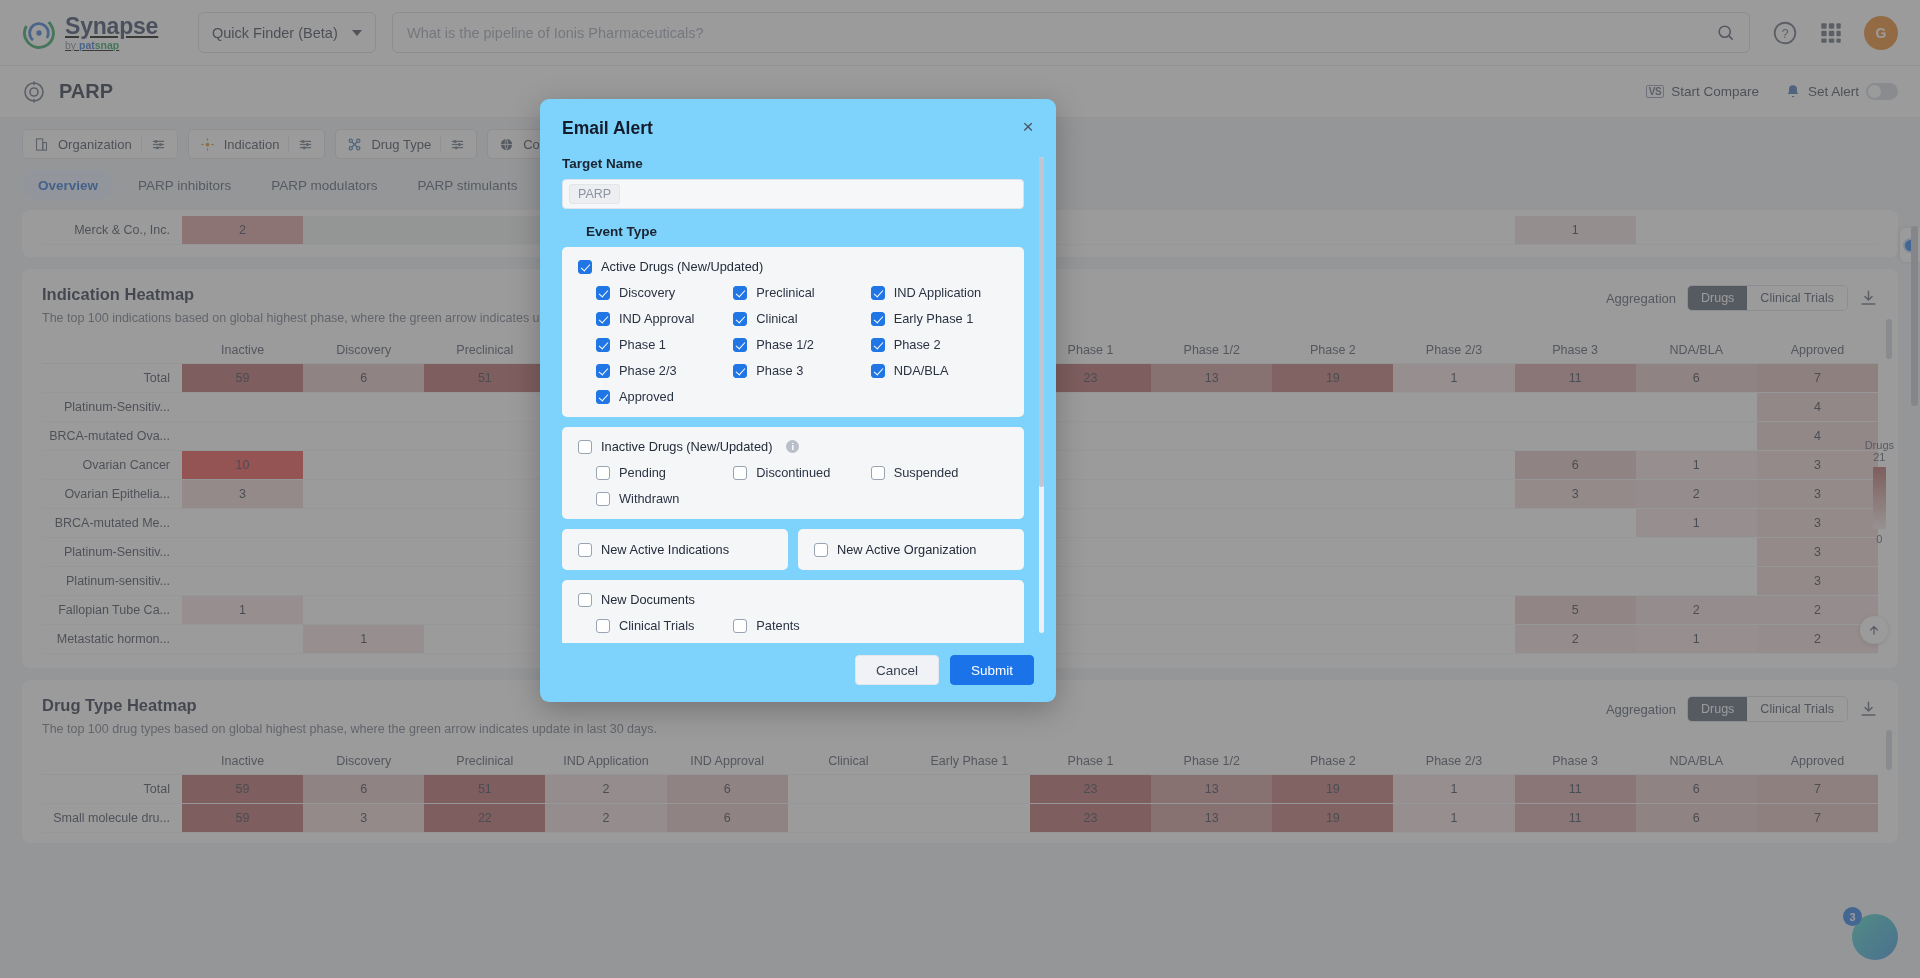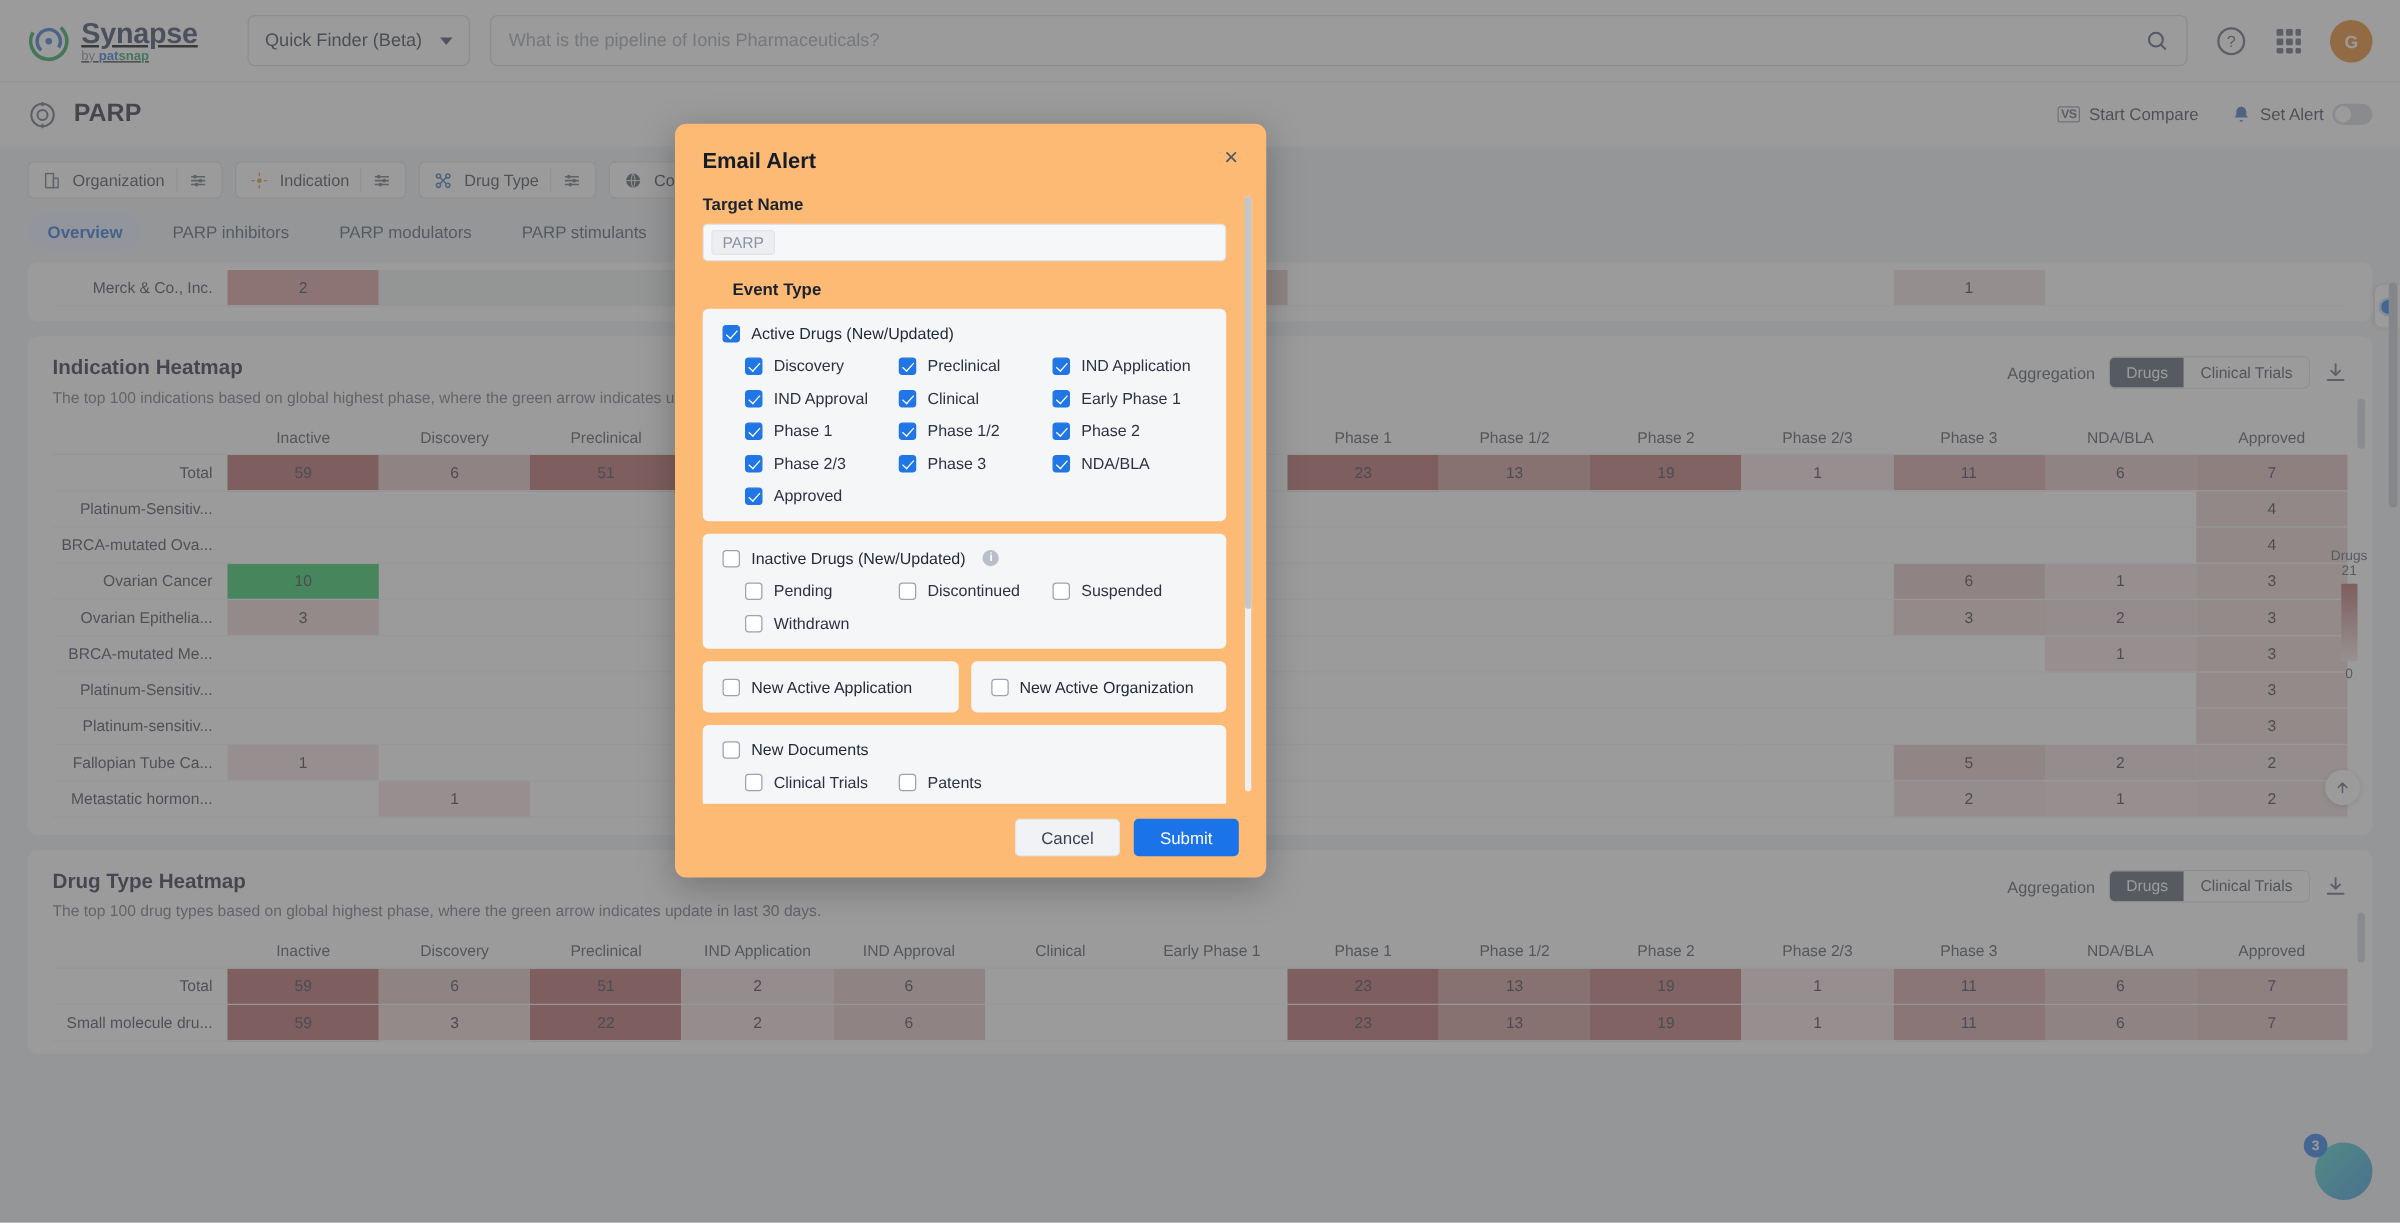--- a/index.html
+++ b/index.html
@@ -100,22 +100,22 @@
   .float-dot { width: 11px; height: 11px; border-radius: 50%; background: #1a73e8; box-shadow: 0 0 0 2px #bcd6fb; }
   .backtop { position: absolute; right: 32px; bottom: 334px; width: 28px; height: 28px; border-radius: 50%; background: #fff; box-shadow: 0 1px 5px rgba(0,0,0,.18); display: flex; align-items: center; justify-content: center; color: #5a6475; }
   .chatbubble { position: absolute; right: 22px; bottom: 18px; width: 46px; height: 46px; border-radius: 50%; background: linear-gradient(135deg,#3dd6c4,#2f8fe0); }
   .chatbadge { position: absolute; right: 58px; bottom: 52px; width: 19px; height: 19px; border-radius: 50%; background: #1a73e8; color: #fff; font-size: 11px; display: flex; align-items: center; justify-content: center; font-weight: 600; }
   .vscroll { position: absolute; right: 2px; top: 96px; width: 7px; height: 860px; }
   .vscroll i { display: block; width: 7px; border-radius: 4px; background: #c3c9d2; height: 180px; margin-top: 130px; }
 
   
   #overlay { position: absolute; inset: 0; background: rgba(94,94,94,.62); }
   #modal {
-    position: absolute; left: 540px; top: 99px; width: 473px; height: 603px;
-    background: #fdba74; border-radius: 9px; box-shadow: 0 8px 30px rgba(0,0,0,.25);
+    position: absolute; left: 540px; top: 99px; width: 516px; height: 603px;
+    background: #7dd3fc; border-radius: 9px; box-shadow: 0 8px 30px rgba(0,0,0,.25);
     display: flex; flex-direction: column;
   }
   .modal-head { padding: 19px 22px 0; position: relative; }
   .modal-title { font-size: 17.5px; font-weight: 700; color: #141b2b; }
   .modal-close { position: absolute; right: 18px; top: 19px; width: 20px; height: 20px; color: #4c5563; cursor: pointer; font-size: 19px; line-height: 18px; text-align: center; }
 
   .modal-body { flex: 1; overflow: hidden; padding: 17px 22px 0; position: relative; }
   .modal-scrollarea { height: 100%; overflow: hidden; padding-right: 10px; }
   .mscroll { position: absolute; right: 12px; top: 18px; bottom: 10px; width: 5px; background: #eceff3; border-radius: 3px; }
   .mscroll i { position: absolute; top: 0; left: 0; width: 5px; height: 330px; background: #c0c6d0; border-radius: 3px; display: block; }
@@ -435,21 +435,21 @@
             <td></td>
             <td></td>
             <td></td>
             <td></td>
             <td></td>
             <td></td>
             <td style="background: rgb(233, 204, 204);">4</td>
           </tr>
           <tr>
             <td class="rowlab">Ovarian Cancer</td>
-            <td style="background: #22c55e;">10</td>
+            <td style="background: #ef4444;">10</td>
             <td></td>
             <td></td>
             <td style="background: rgb(243, 224, 224);">1</td>
             <td></td>
             <td></td>
             <td></td>
             <td></td>
             <td></td>
             <td></td>
             <td></td>
@@ -761,21 +761,21 @@
               <span class="cb"></span>
               <span class="cb-label">Withdrawn</span>
             </div>
           </div>
       </div>
 
       <div class="group row">
         <div class="subgroup">
           <div class="cb-row">
             <span class="cb"></span>
-            <span class="cb-label bold">New Active Application</span>
+            <span class="cb-label bold">New Active Indications</span>
           </div>
         </div>
         <div class="subgroup">
           <div class="cb-row">
             <span class="cb"></span>
             <span class="cb-label bold">New Active Organization</span>
           </div>
         </div>
       </div>
 

